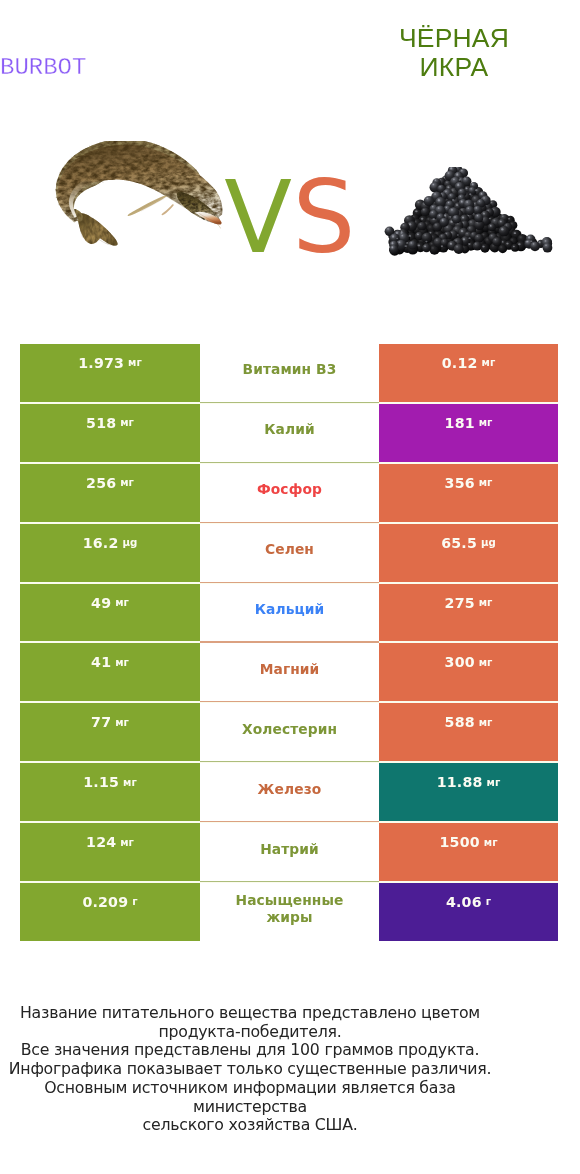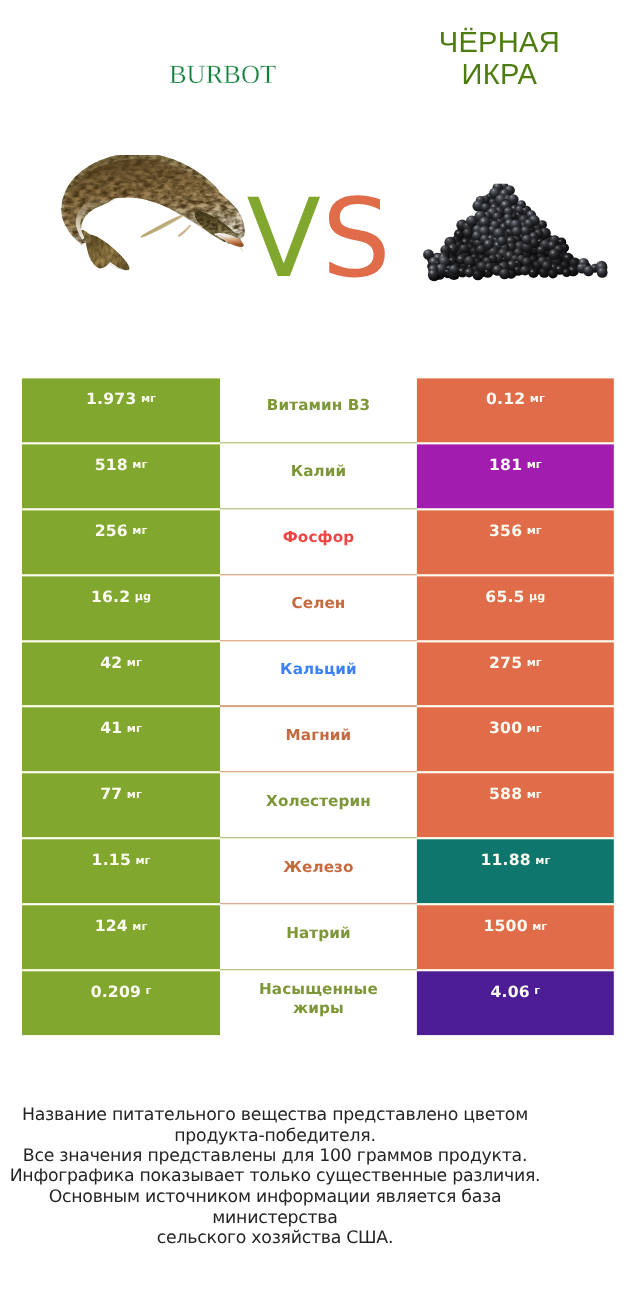--- a/index.html
+++ b/index.html
@@ -10,24 +10,24 @@
     font-family:"Liberation Sans", sans-serif;
     overflow:hidden;
     position:relative;
   }
   .page{position:relative;width:580px;height:1174px;}
 
   
   .hero{position:absolute;left:0;top:0;width:580px;height:300px;}
   .title-left{
     position:absolute;left:0;top:55px;width:251px;
-    text-align:right;font-size:24px;letter-spacing:0.0px;
-    color:#15803d;font-weight:400;line-height:26px;
+    text-align:left;font-size:24px;letter-spacing:0.0px;
+    color:#8b5cf6;font-weight:400;line-height:26px;
     text-transform:uppercase;
-    font-family:Liberation Serif, serif;
+    font-family:Liberation Mono, monospace;
     -webkit-text-stroke:0.3px #ffffff;
   }
   .title-right{
     position:absolute;left:373px;top:23.8px;width:162px;
     text-align:center;font-size:26.5px;letter-spacing:0.2px;
     color:#4d7c0f;font-weight:400;line-height:29.4px;
     text-transform:uppercase;
     font-family:"Liberation Sans",sans-serif;
   }
   .vs{
@@ -541,21 +541,21 @@
         </div>
         <div class="cellM" style="color:#c6693f">Селен</div>
         <div class="cellR" style="background:#e06c49">
           <span class="num">65.5</span>
           <span class="unit">µg</span>
         </div>
         <div class="sep" style="background:#c6693f"></div>
       </div>
       <div class="row">
         <div class="cellL" style="background:#82a72f">
-          <span class="num">42</span>
+          <span class="num">49</span>
           <span class="unit">мг</span>
         </div>
         <div class="cellM" style="color:#3b82f6">Кальций</div>
         <div class="cellR" style="background:#e06c49">
           <span class="num">275</span>
           <span class="unit">мг</span>
         </div>
         <div class="sep" style="background:#c6693f"></div>
       </div>
       <div class="row">

